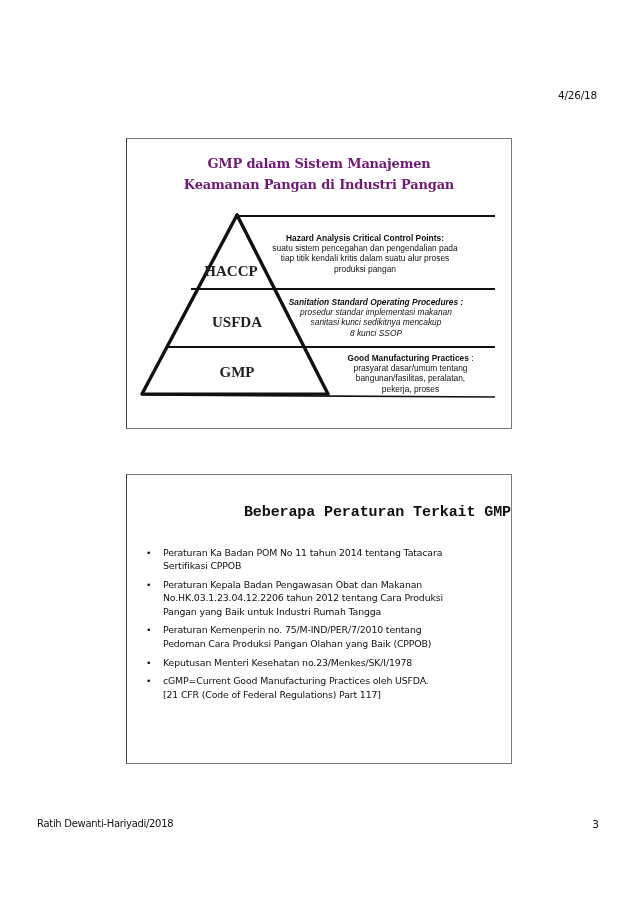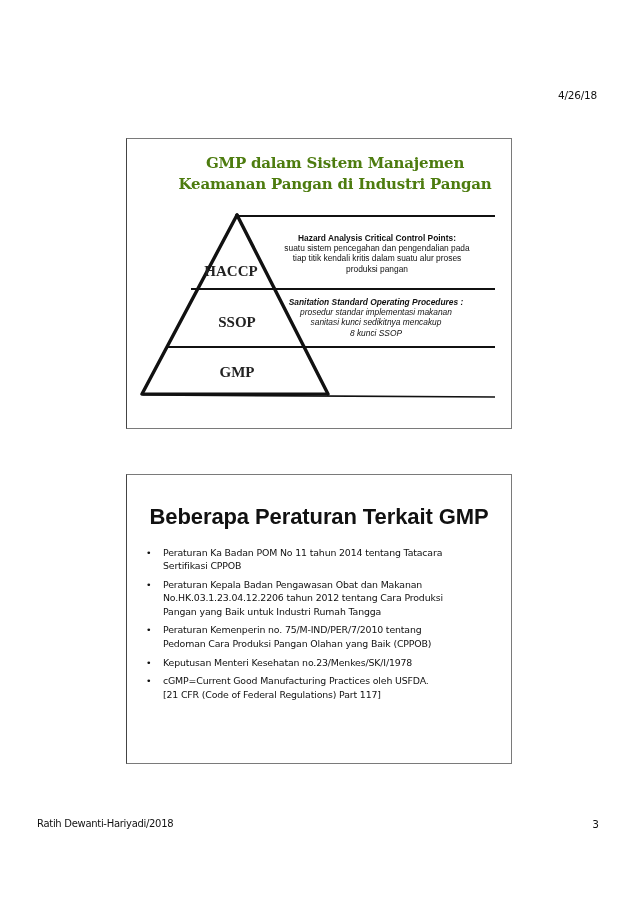--- a/index.html
+++ b/index.html
@@ -3,26 +3,26 @@
 <meta charset="utf-8">
 <style>
   html, body { margin: 0; padding: 0; background: #ffffff; }
   body { width: 638px; height: 903px; position: relative; overflow: hidden; font-family: "Liberation Sans", sans-serif; color: #000; }
   .page-date { position: absolute; top: 89px; right: 41px; font-family: "DejaVu Sans", sans-serif; font-size: 10.5px; color: #111; letter-spacing: -0.2px; margin-left: 38px; }
   .footer-left { position: absolute; top: 818px; left: 37px; font-family: "DejaVu Sans", sans-serif; font-size: 10px; color: #111; letter-spacing: -0.3px; }
   .footer-right { position: absolute; top: 818px; right: 39px; font-family: "DejaVu Sans", sans-serif; font-size: 10.5px; color: #111; }
   .slide { position: absolute; left: 126px; width: 386px; border: 1.5px solid #7a7a7a; border-left-color: #444; box-sizing: border-box; background: #fff; }
   .slide1 { top: 138px; height: 291px; }
   .slide2 { top: 474px; height: 290px; }
-  .s1-title { position: absolute; top: 14px; left: 16px; width: 100%; text-align: center; font-family: "DejaVu Serif", "Liberation Serif", serif; font-weight: bold; font-size: 15px; line-height: 21px; color: #4d7c0f; letter-spacing: -0.2px; }
+  .s1-title { position: absolute; top: 14px; left: 0; width: 100%; text-align: center; font-family: "DejaVu Serif", "Liberation Serif", serif; font-weight: bold; font-size: 13px; line-height: 21px; color: #701a75; letter-spacing: -0.2px; }
   .pyramid { position: absolute; left: 0; top: 0; }
   .pyr-label { position: absolute; font-family: "Liberation Serif", serif; font-weight: bold; font-size: 15px; color: #222; text-align: center; }
   .desc { position: absolute; text-align: center; font-family: "Liberation Sans", sans-serif; font-size: 8.4px; line-height: 10.2px; color: #111; }
   .desc b { font-weight: bold; }
-  .s2-title { position: absolute; top: 29px; left: 0; width: 100%; text-align: center; font-family: Liberation Sans, sans-serif; font-weight: bold; font-size: 22px; color: #111; letter-spacing: -0.1px; }
+  .s2-title { position: absolute; top: 29px; left: 0; width: 100%; text-align: right; font-family: Liberation Mono, monospace; font-weight: bold; font-size: 15px; color: #111; letter-spacing: -0.1px; }
   .s2-list { position: absolute; top: 71px; left: 14px; right: 10px; margin: 0; padding: 0; list-style: none; }
   .s2-list li { position: relative; padding-left: 22px; font-family: "DejaVu Sans", sans-serif; font-size: 9.4px; line-height: 13.3px; color: #111; margin-bottom: 5.5px; letter-spacing: -0.15px; }
   .s2-list li .bullet { position: absolute; left: 5px; top: 0; }
 </style>
 </head>
 <body>
 
 <div class="page-date">4/26/18</div>
 
 <div class="slide slide1">
@@ -37,37 +37,43 @@
     <line x1="64" y1="150" x2="368" y2="150" stroke="#111" stroke-width="2"></line>
     <line x1="40" y1="208" x2="368" y2="208" stroke="#111" stroke-width="2"></line>
     <line x1="16" y1="256" x2="368" y2="258" stroke="#111" stroke-width="1.6"></line>
 
     <line x1="110" y1="76" x2="15" y2="255" stroke="#111" stroke-width="3.4" stroke-linecap="round"></line>
     <line x1="110" y1="76" x2="201" y2="255" stroke="#111" stroke-width="3.4" stroke-linecap="round"></line>
     <line x1="15" y1="255" x2="201" y2="255" stroke="#111" stroke-width="3.2"></line>
   </svg>
 
   <div class="pyr-label" style="left:74px; top:124px; width:60px;">HACCP</div>
-  <div class="pyr-label" style="left:80px; top:175px; width:60px;">SSOP</div>
+  <div class="pyr-label" style="left:80px; top:175px; width:60px;">USFDA</div>
   <div class="pyr-label" style="left:80px; top:225px; width:60px;">GMP</div>
 
-  <div class="desc" style="left:130px; top:94px; width:240px;">
+  <div class="desc" style="left:118px; top:94px; width:240px;">
     <b>Hazard Analysis Critical Control Points:</b><br>
     <span>suatu sistem pencegahan dan pengendalian pada</span><br>
     <span>tiap titik kendali kritis dalam suatu alur proses</span><br>
     <span>produksi pangan</span>
   </div>
 
   <div class="desc" style="left:139px; top:158px; width:220px;font-style:italic;">
     <b>Sanitation Standard Operating Procedures :</b><br>
     <span>prosedur standar implementasi makanan</span><br>
     <span>sanitasi kunci sedikitnya mencakup</span><br>
     <span>8 kunci SSOP</span>
   </div>
 
+  <div class="desc" style="left:196px; top:214px; width:175px;">
+    <b>Good Manufacturing Practices</b><span> :</span><br>
+    <span>prasyarat dasar/umum tentang</span><br>
+    <span>bangunan/fasilitas, peralatan,</span><br>
+    <span>pekerja, proses</span>
+  </div>
 </div>
 
 <div class="slide slide2">
   <div class="s2-title">Beberapa Peraturan Terkait GMP</div>
   <ul class="s2-list">
     <li>
       <span class="bullet">•</span>
       <span>Peraturan Ka Badan POM No 11 tahun 2014 tentang Tatacara</span><br>
       <span>Sertifikasi CPPOB</span>
     </li>

